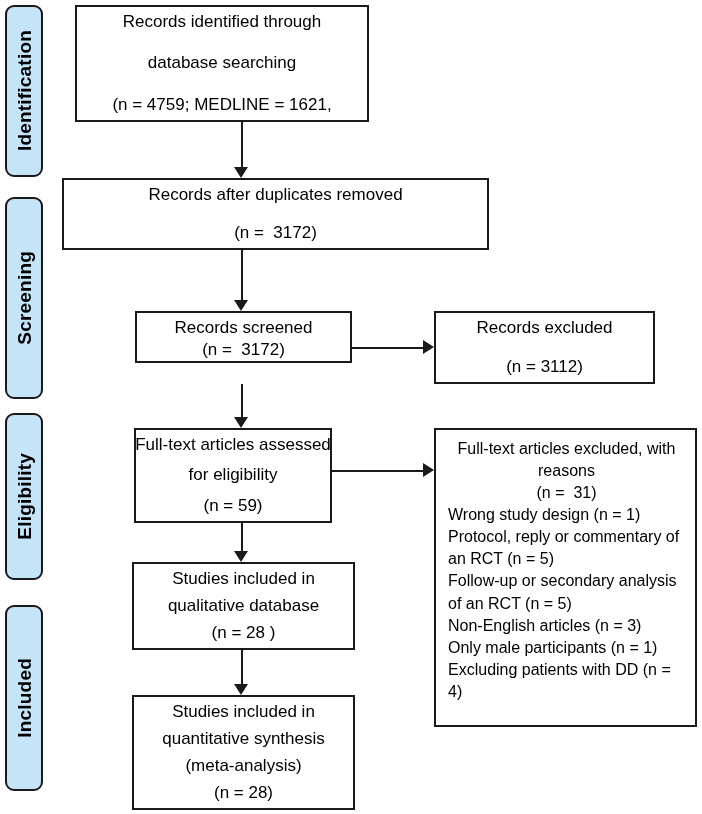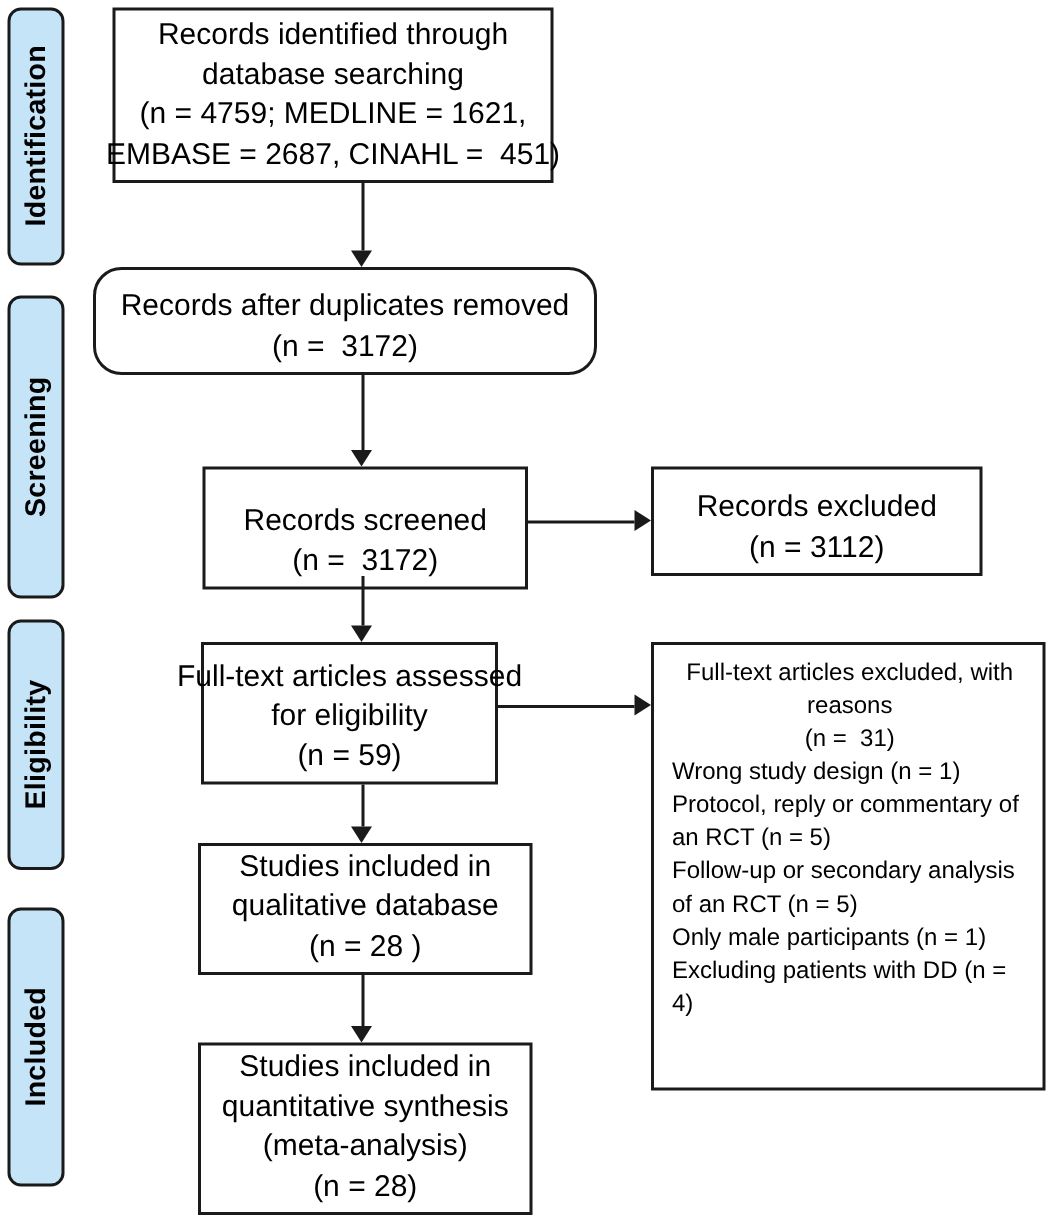--- a/index.html
+++ b/index.html
@@ -43,23 +43,23 @@
   }
   
   .node {
     position: absolute;
     background: #ffffff;
     border: 2.5px solid #1a1a1a;
     box-sizing: border-box;
     display: flex;
     flex-direction: column;
     align-items: center;
-    justify-content: flex-end;
+    justify-content: space-between;
     text-align: center;
-    font-size: 20px;
+    font-size: 17px;
     line-height: 1.32;
     padding: 4px 6px;
   }
   .node .line {
     display: block;
     white-space: pre;
   }
   
   .node.reasons {
     justify-content: flex-start;
@@ -121,35 +121,34 @@
     <span>Eligibility</span>
   </div>
   <div class="stage-label" style="top:605px; height:186px;">
     <span>Included</span>
   </div>
 
   <div class="node" style="left:75px; top:5px; width:294px; height:117px;">
     <span class="line">Records identified through</span>
     <span class="line">database searching</span>
     <span class="line">(n = 4759; MEDLINE = 1621,</span>
-    <span class="line">EMBASE = 2687, CINAHL =  451)</span>
   </div>
 
   <div class="conn-v" style="left:241px; top:122px; height:45px;"></div>
   <div class="arrow-down" style="left:234px; top:167px;"></div>
 
-  <div class="node" style="left:62px; top:178px; width:336px; height:72px;border-radius:19px;">
+  <div class="node" style="left:62px; top:178px; width:427px; height:72px;">
     <span class="line">Records after duplicates removed</span>
     <span class="line">(n =  3172)</span>
   </div>
 
   <div class="conn-v" style="left:241px; top:250px; height:50px;"></div>
   <div class="arrow-down" style="left:234px; top:300px;"></div>
 
-  <div class="node" style="left:135px; top:311px; width:217px; height:82px;">
+  <div class="node" style="left:135px; top:311px; width:217px; height:52px;">
     <span class="line">Records screened</span>
     <span class="line">(n =  3172)</span>
   </div>
 
   <div class="conn-h" style="left:352px; top:347px; width:71px;"></div>
   <div class="arrow-right" style="left:423px; top:340px;"></div>
 
   <div class="node" style="left:434px; top:311px; width:221px; height:73px;">
     <span class="line">Records excluded</span>
     <span class="line">(n = 3112)</span>
@@ -167,20 +166,21 @@
   <div class="conn-h" style="left:332px; top:470px; width:91px;"></div>
   <div class="arrow-right" style="left:423px; top:463px;"></div>
 
   <div class="node reasons" style="left:434px; top:428px; width:263px; height:299px;">
     <span class="head">Full-text articles excluded, with</span>
     <span class="head">reasons</span>
     <span class="head">(n =  31)</span>
     <span class="reason">Wrong study design (n = 1)</span>
     <span class="reason">Protocol, reply or commentary of an RCT (n = 5)</span>
     <span class="reason">Follow-up or secondary analysis of an RCT (n = 5)</span>
+    <span class="reason">Non-English articles (n = 3)</span>
     <span class="reason">Only male participants (n = 1)</span>
     <span class="reason">Excluding patients with DD (n = 4)</span>
   </div>
 
   <div class="conn-v" style="left:241px; top:523px; height:28px;"></div>
   <div class="arrow-down" style="left:234px; top:551px;"></div>
 
   <div class="node" style="left:132px; top:562px; width:223px; height:88px;">
     <span class="line">Studies included in</span>
     <span class="line">qualitative database</span>

